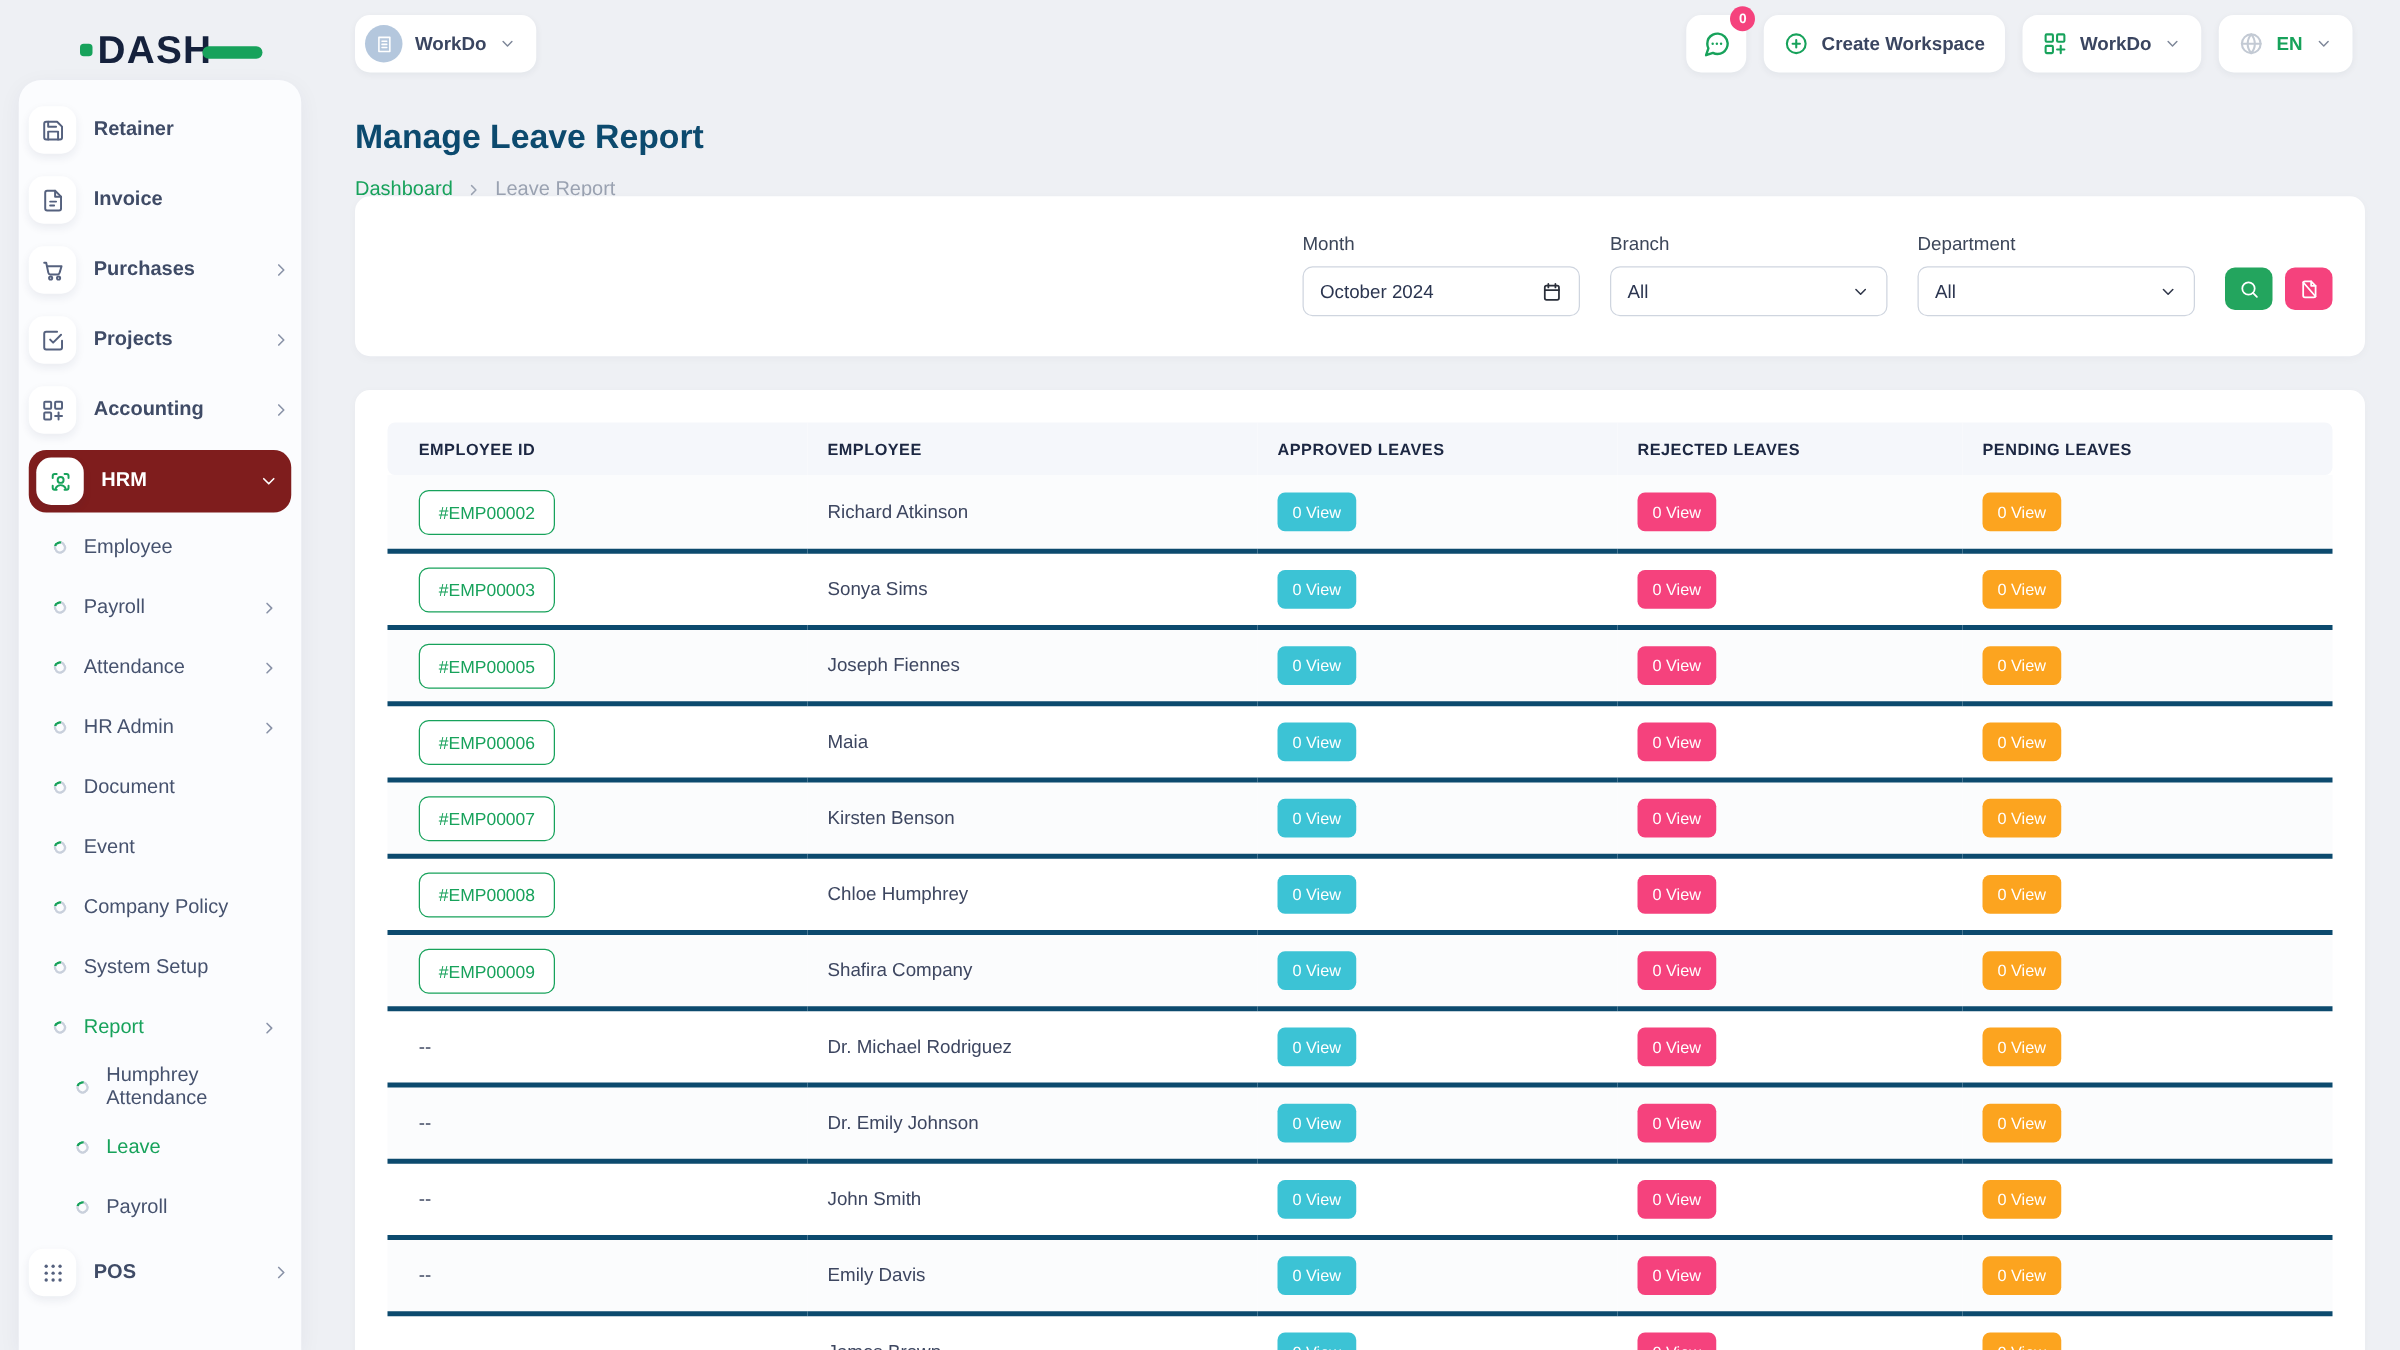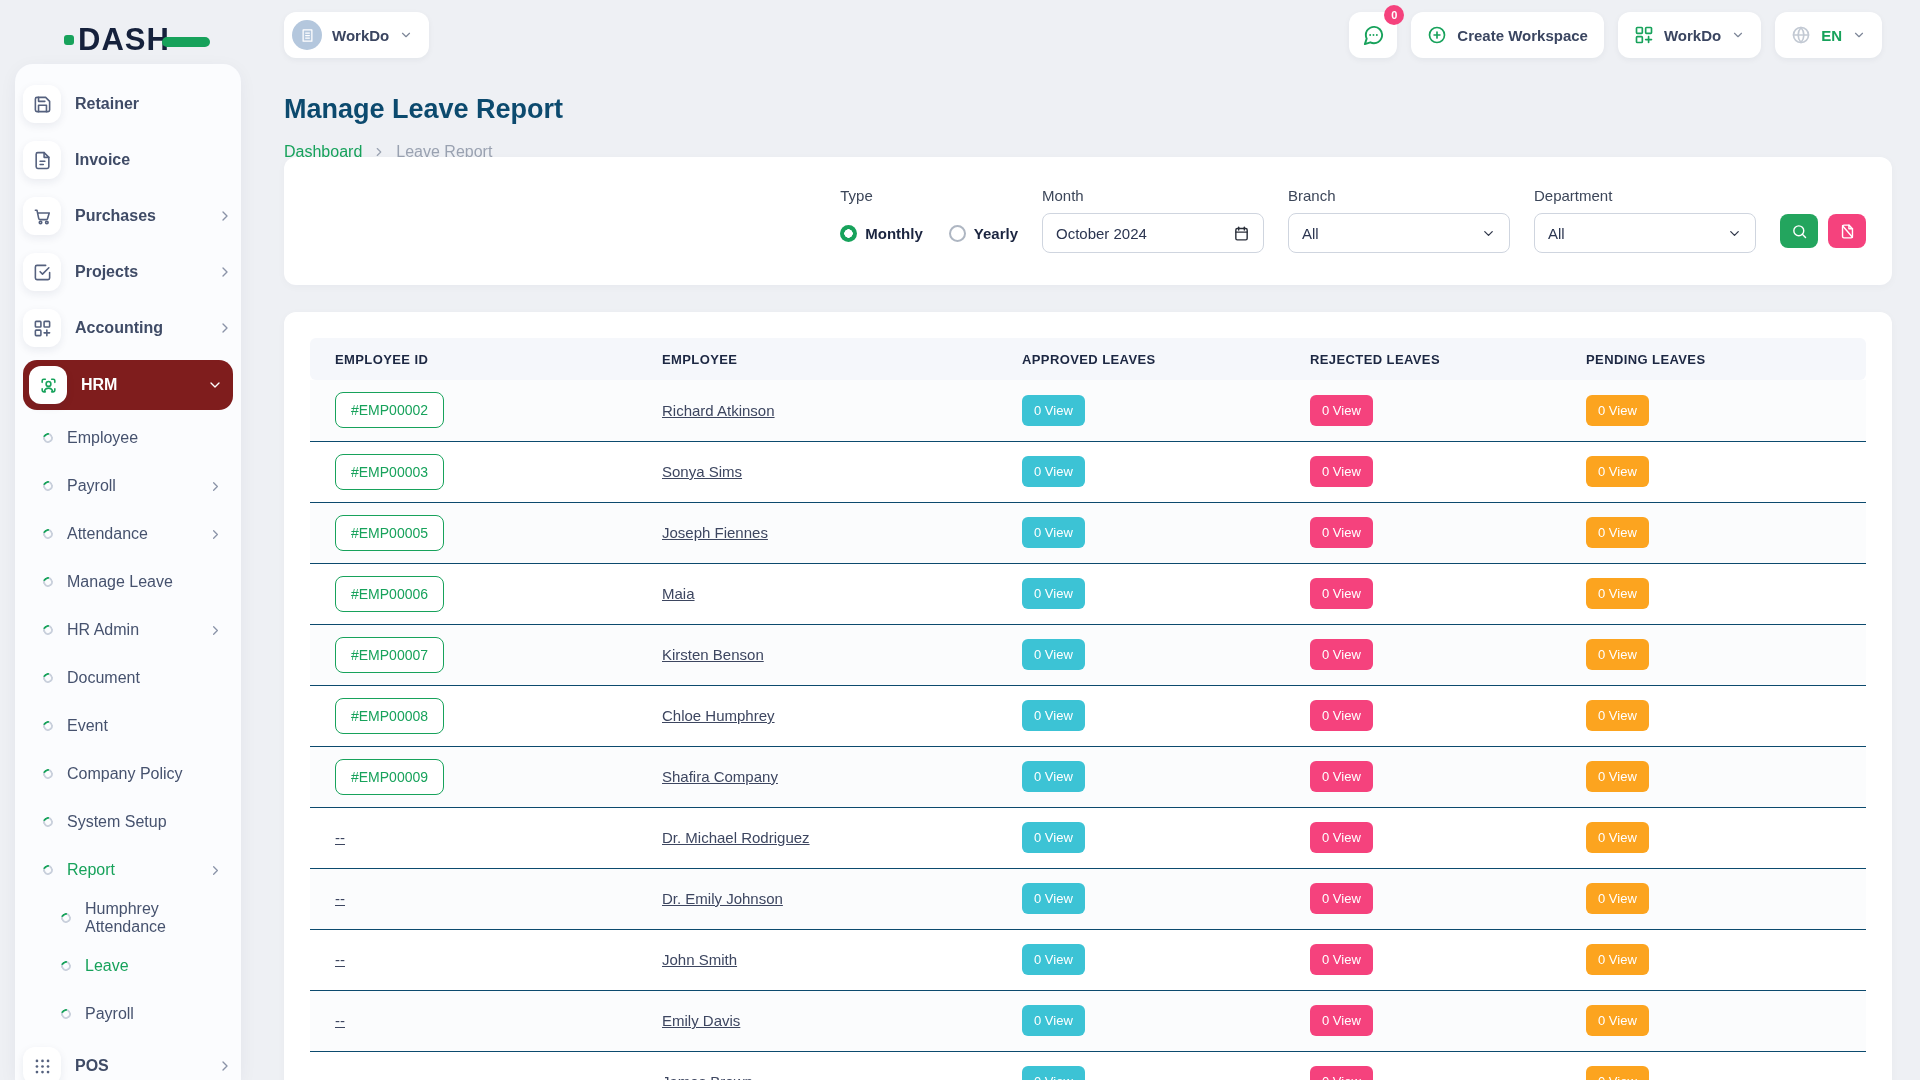--- a/index.html
+++ b/index.html
@@ -95,21 +95,21 @@
   .btn-export { background:#f5427d; }
 
   
   .table-card { position:absolute; left:284px; top:312px; width:1608px; height:790px; background:#fff;
     border-radius:12px; box-shadow:0 2px 8px rgba(20,30,60,.03); padding:26px; overflow:hidden; }
   table { width:100%; border-collapse:collapse; table-layout:fixed; }
   thead th { background:#f5f7fb; height:42px; text-align:left; font-size:13px; font-weight:700;
     color:#1c2742; letter-spacing:.4px; padding:0 16px; text-transform:uppercase; }
   thead th:first-child { padding-left:25px; border-radius:6px 0 0 6px; }
   thead th:last-child { border-radius:0 6px 6px 0; }
-  tbody td { height:61px; border-bottom:1px solid #0c4a6e; padding:0 16px; font-size:15px; color:#3d4660;text-decoration:underline; }
+  tbody td { height:61px; border-bottom:4px solid #0c4a6e; padding:0 16px; font-size:15px; color:#3d4660; }
   tbody td:first-child { padding-left:25px; }
   tbody tr:nth-child(odd) { background:#fbfcfd; }
   .id-badge { display:inline-block; border:1px solid #17a25b; color:#17a25b; border-radius:8px;
     padding:9px 15px; font-size:14px; background:#fff; cursor:pointer; }
   .no-id { color:#3d4660; }
   .vb { display:inline-block; color:#fff; border-radius:6px; padding:8px 12px; font-size:13px;
     font-weight:500; cursor:pointer; }
   .vb-approved { background:#3cc3d5; }
   .vb-rejected { background:#f5427d; }
   .vb-pending  { background:#fca41f; }
@@ -316,24 +316,20 @@
         <span class="bullet"></span>
         <span>Attendance</span>
         <span class="icon chev">
           <svg viewBox="0 0 24 24" fill="none" stroke="currentColor" stroke-width="2" stroke-linecap="round" stroke-linejoin="round">
             <polyline points="9 6 15 12 9 18"></polyline>
           </svg>
         </span>
       </div>
       <div class="s-sub">
         <span class="bullet"></span>
-        <span>Manage Leave</span>
-      </div>
-      <div class="s-sub">
-        <span class="bullet"></span>
         <span>HR Admin</span>
         <span class="icon chev">
           <svg viewBox="0 0 24 24" fill="none" stroke="currentColor" stroke-width="2" stroke-linecap="round" stroke-linejoin="round">
             <polyline points="9 6 15 12 9 18"></polyline>
           </svg>
         </span>
       </div>
       <div class="s-sub">
         <span class="bullet"></span>
         <span>Document</span>
@@ -404,33 +400,20 @@
   <span class="bc-link">Dashboard</span>
   <span class="icon bc-sep">
       <svg viewBox="0 0 24 24" fill="none" stroke="currentColor" stroke-width="2" stroke-linecap="round" stroke-linejoin="round">
         <polyline points="9 6 15 12 9 18"></polyline>
       </svg>
     </span>
   <span class="bc-current">Leave Report</span>
 </div>
 
 <section class="filter-card">
-  <div class="fgroup">
-    <span class="flabel">Type</span>
-    <div class="radio-row">
-      <span class="radio-opt">
-        <span class="radio checked"></span>
-        <span class="rlabel">Monthly</span>
-      </span>
-      <span class="radio-opt">
-        <span class="radio unchecked"></span>
-        <span class="rlabel">Yearly</span>
-      </span>
-    </div>
-  </div>
   <div class="fgroup">
     <span class="flabel">Month</span>
     <div class="control">
       <span>October 2024</span>
       <span class="grow"></span>
       <span class="icon">
           <svg viewBox="0 0 24 24" fill="none" stroke="currentColor" stroke-width="2" stroke-linecap="round" stroke-linejoin="round">
             <rect x="4" y="5" width="16" height="16" rx="2"></rect>
             <line x1="8" y1="3" x2="8" y2="7"></line>
             <line x1="16" y1="3" x2="16" y2="7"></line>

